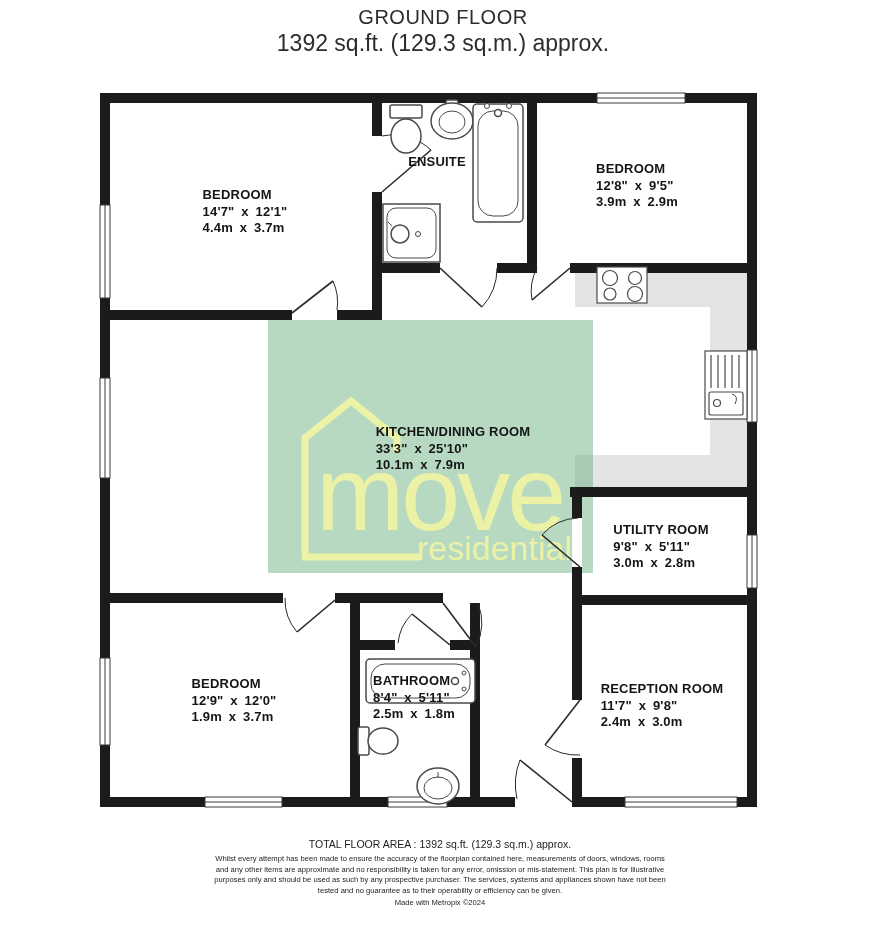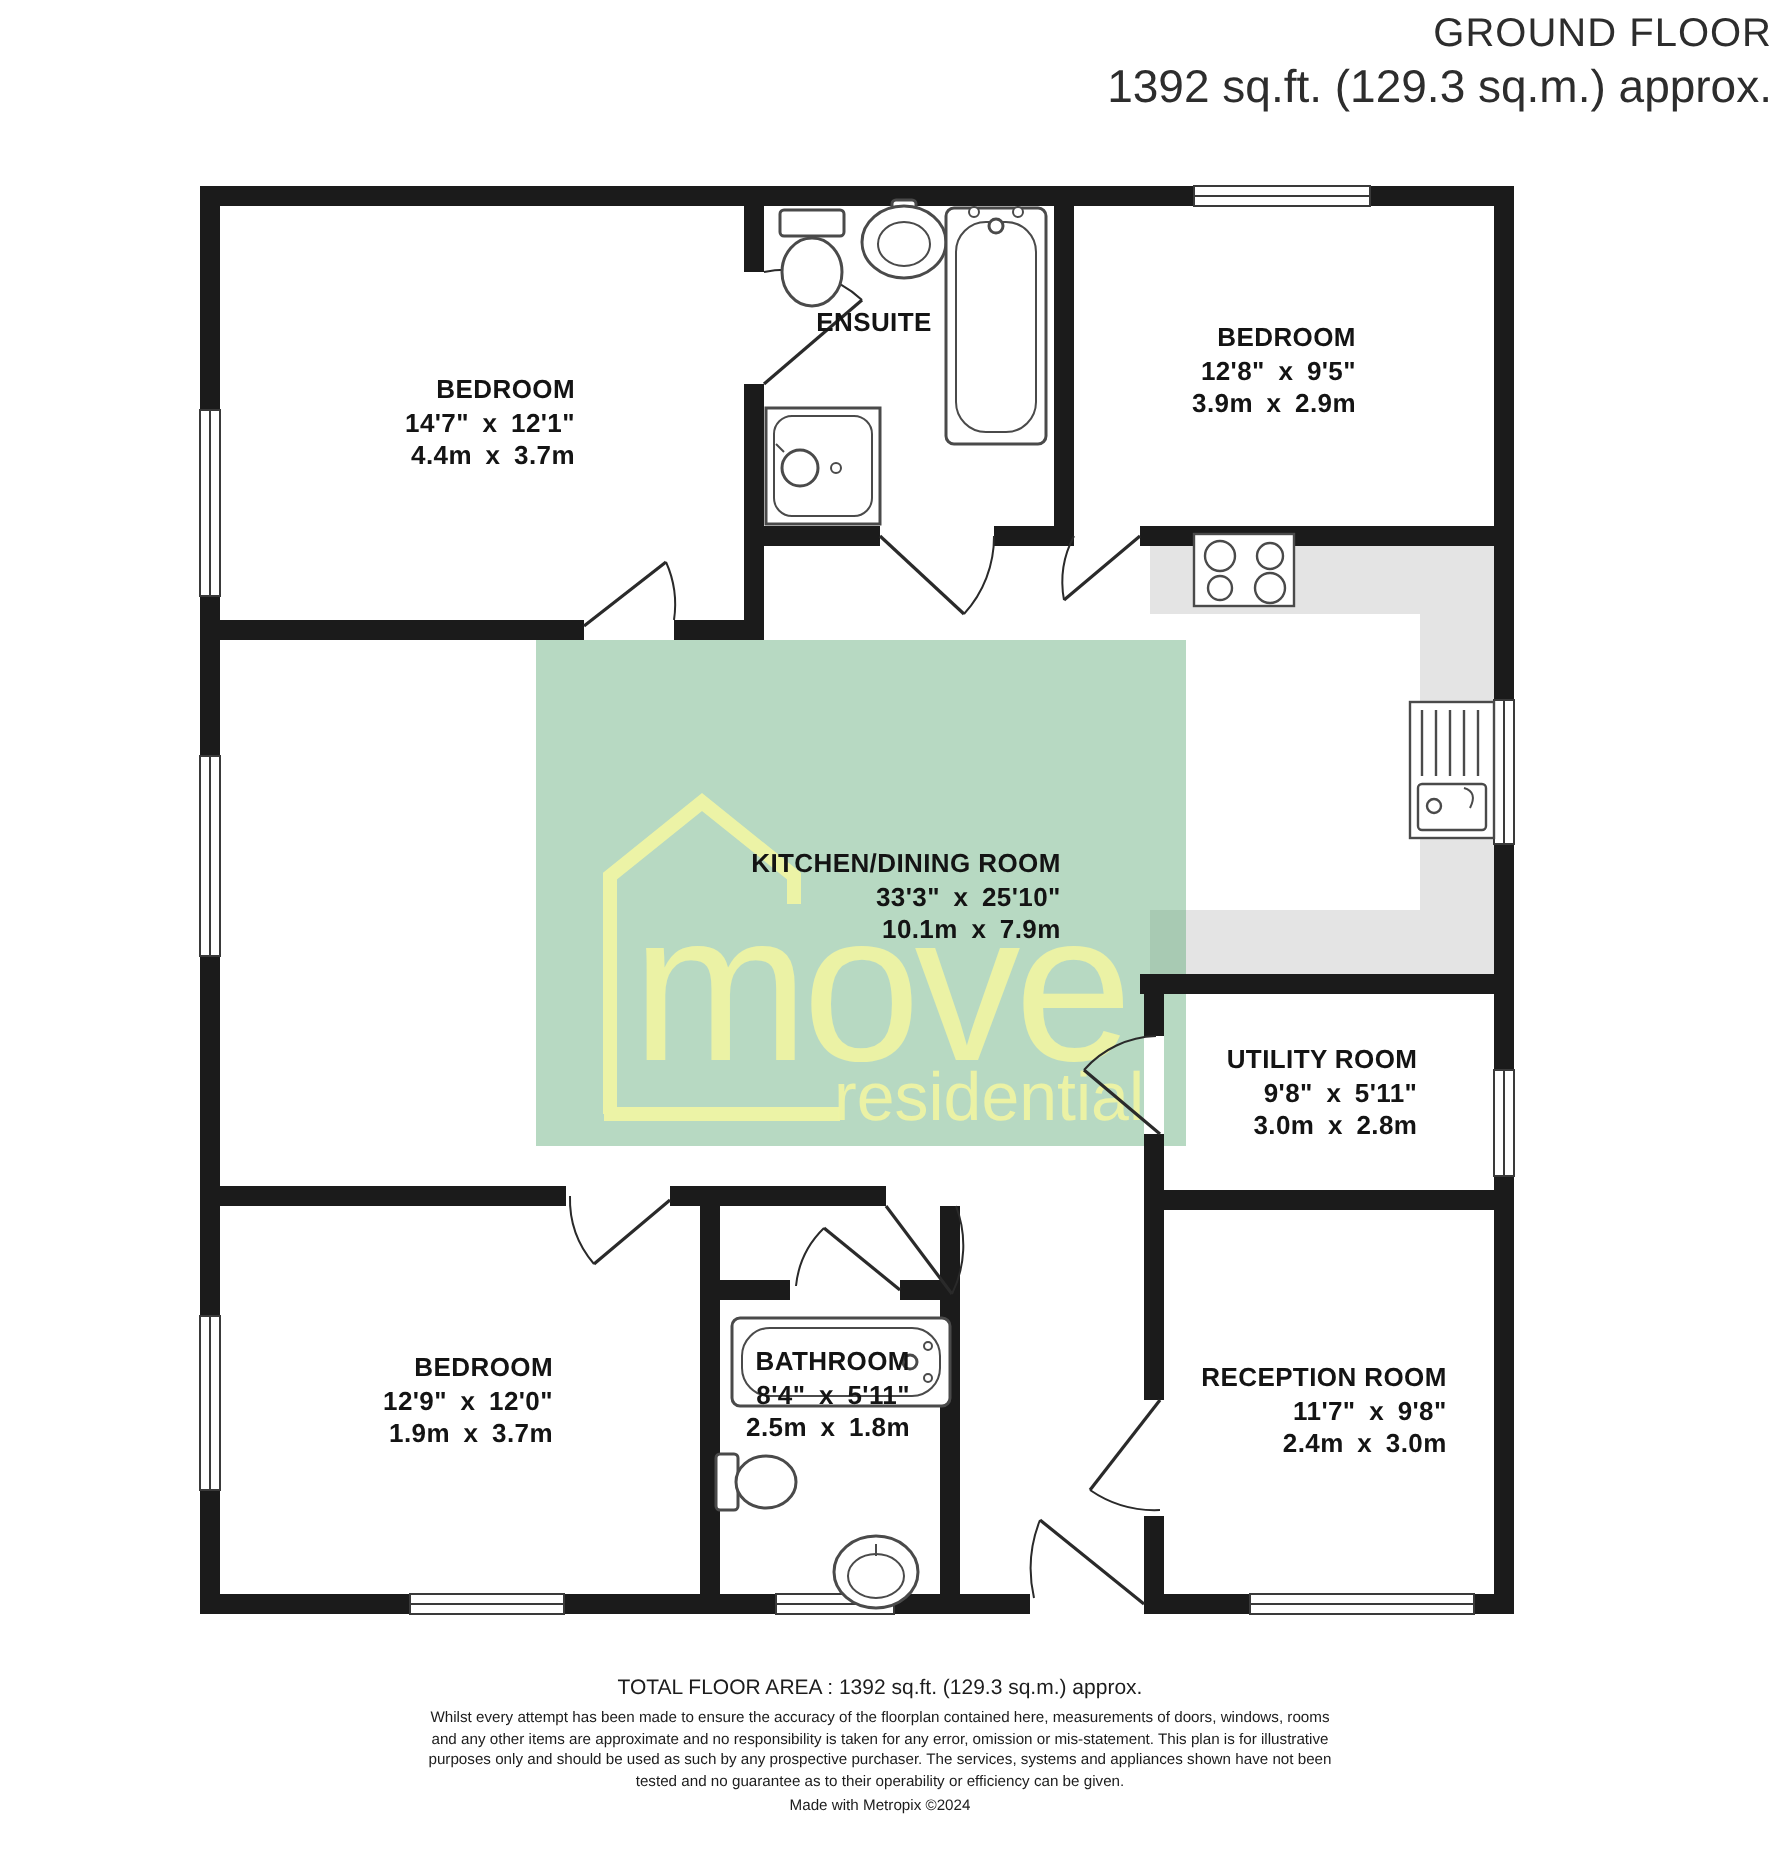--- a/index.html
+++ b/index.html
@@ -1,22 +1,22 @@
 <!DOCTYPE html>
 <html><head>
 <meta charset="utf-8">
 <style>
   html,body{margin:0;padding:0;background:#ffffff;}
   body{width:886px;height:930px;overflow:hidden;font-family:"Liberation Sans",sans-serif;}
   #stage{position:relative;width:886px;height:930px;background:#fff;}
   #plan-svg{position:absolute;left:0;top:0;}
-  .hdr{position:absolute;left:0;top:6px;width:886px;text-align:right;color:#2d2d2d;}
+  .hdr{position:absolute;left:0;top:6px;width:886px;text-align:center;color:#2d2d2d;}
   .hdr .t1{font-size:20px;letter-spacing:.5px;}
   .hdr .t2{font-size:23px;margin-top:1px;}
-  .room-label{position:absolute;transform:translate(-50%,-50%);text-align:right;
+  .room-label{position:absolute;transform:translate(-50%,-50%);text-align:left;
     font-weight:bold;font-size:13px;line-height:1.28;color:#141414;white-space:nowrap;
     letter-spacing:.2px;}
   .room-label .dims{word-spacing:3px;}
   .ftr{position:absolute;left:0;top:838px;width:880px;text-align:center;color:#1c1c1c;}
   .ftr .area{font-size:10.5px;margin-bottom:4px;}
   .ftr .disc{font-size:7.6px;line-height:1.4;width:452px;margin:0 auto;}
   .ftr .credit{font-size:7.6px;margin-top:1px;}
   .wm-text{font-family:"Liberation Sans",sans-serif;}
 </style>
 </head>

